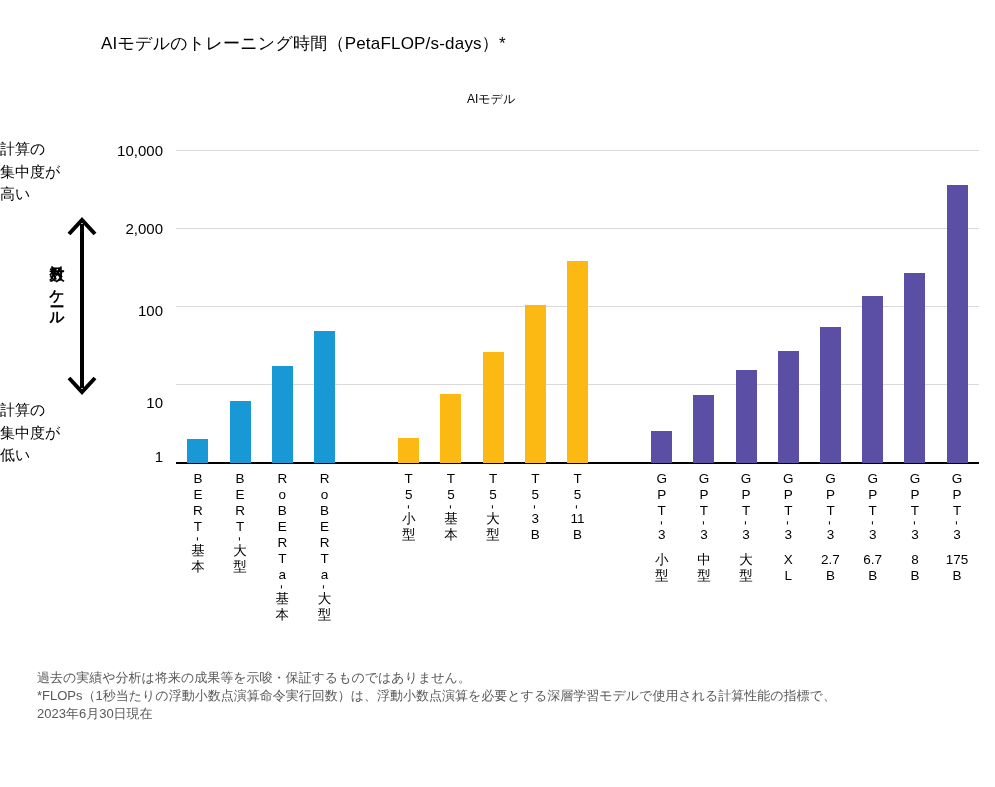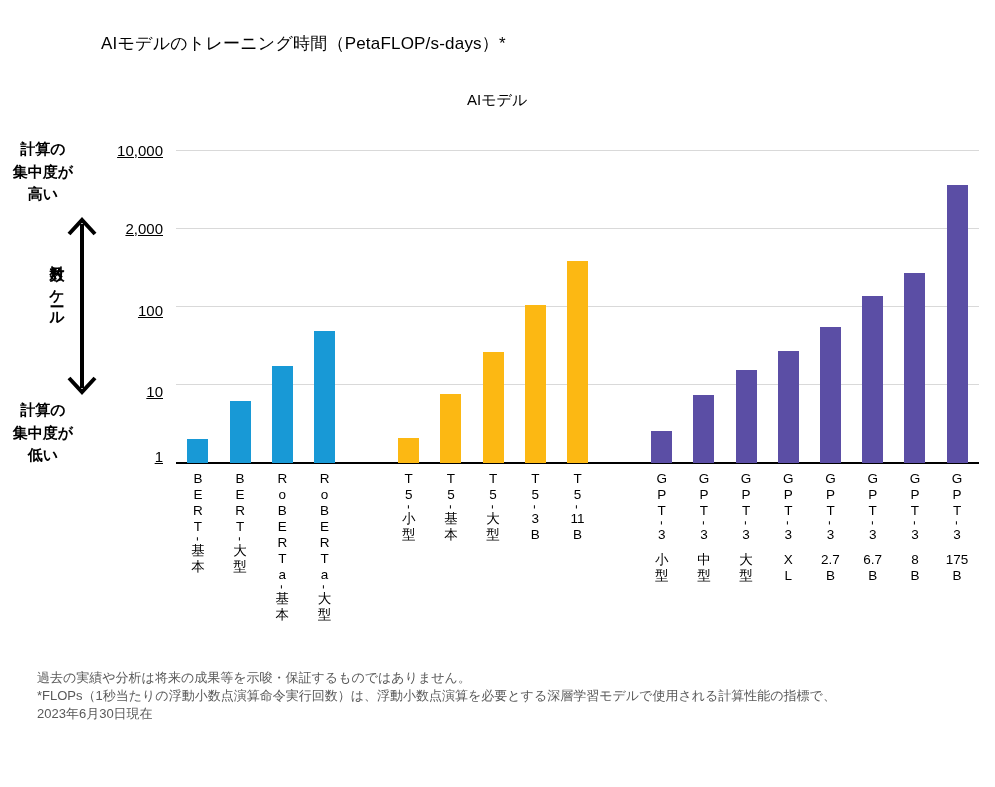--- a/index.html
+++ b/index.html
@@ -2,32 +2,32 @@
 <html><head>
 <meta charset="utf-8">
 <style>
   html,body{margin:0;padding:0;background:#fff;}
   .figure{
     position:relative;width:995px;height:787px;background:#ffffff;
     font-family:"Liberation Sans","DejaVu Sans",sans-serif;color:#000;overflow:hidden;
   }
   .title{position:absolute;left:105px;top:5px;font-size:19px;font-weight:bold;letter-spacing:.3px;}
   .subtitle{position:absolute;left:101px;top:32px;font-size:17px;letter-spacing:.2px;}
-  .axis-title{position:absolute;left:467px;top:91px;font-size:15px;}
-  .ann{position:absolute;left:0;width:86px;font-size:15px;font-weight:bold;line-height:22.5px;
-       text-align:center;white-space:pre-line;}
+  .axis-title{position:absolute;left:467px;top:91px;font-size:12px;}
+  .ann{position:absolute;left:0;width:86px;font-size:15px;font-weight:normal;line-height:22.5px;
+       text-align:left;white-space:pre-line;}
   .ann.high{top:138px;}
   .ann.low{top:399px;}
   .scale-label{position:absolute;left:47px;top:252px;font-size:15px;font-weight:bold;
        writing-mode:vertical-rl;text-orientation:upright;letter-spacing:3px;}
   .arrow-svg{position:absolute;left:62px;top:216px;}
   .gridline{position:absolute;height:1px;background:#d9d9d9;}
   .baseline{position:absolute;height:2px;background:#000;}
   .ytick{position:absolute;left:83px;width:80px;height:20px;line-height:20px;
-       text-align:right;font-size:15px;text-decoration:underline;}
+       text-align:right;font-size:15px;}
   .bar{position:absolute;width:21px;}
   .xlabel{position:absolute;top:471px;width:34px;display:flex;flex-direction:column;align-items:center;}
   .seg{font-size:13.5px;line-height:16px;height:16px;text-align:center;white-space:nowrap;}
   .seg.gap{height:9px;}
   .seg.hyphen{height:8px;line-height:8px;display:flex;align-items:center;justify-content:center;}
   .seg.hyphen span{display:block;transform:rotate(90deg);font-size:13px;line-height:8px;}
   .footnotes{position:absolute;left:8px;top:669px;font-size:13px;line-height:18.2px;color:#595959;}
   .footnote-line{white-space:nowrap;margin-left:29px;}
 </style>
 </head>
@@ -51,21 +51,21 @@
 低い</div>
 
   <div id="chart-layer" style="position:absolute;left:0;top:0;width:100%;height:100%;">
       <div class="gridline" style="left: 176px; width: 803px; top: 150.1px;"></div>
       <div class="ytick" style="top: 140.6px;">10,000</div>
       <div class="gridline" style="left: 176px; width: 803px; top: 228.2px;"></div>
       <div class="ytick" style="top: 218.7px;">2,000</div>
       <div class="gridline" style="left: 176px; width: 803px; top: 306.3px;"></div>
       <div class="ytick" style="top: 301px;">100</div>
       <div class="gridline" style="left: 176px; width: 803px; top: 384.4px;"></div>
-      <div class="ytick" style="top: 382px;">10</div>
+      <div class="ytick" style="top: 393px;">10</div>
       <div class="baseline" style="left: 176px; width: 803px; top: 462px;"></div>
       <div class="ytick" style="top: 447px;">1</div>
       <div class="bar" style="left: 187.4px; top: 439.49px; height: 23.5104px; background: rgb(24, 153, 214);"></div>
       <div class="xlabel" style="left: 180.9px;">
         <div class="seg">B</div>
         <div class="seg">E</div>
         <div class="seg">R</div>
         <div class="seg">T</div>
         <div class="seg hyphen">
           <span>-</span>

